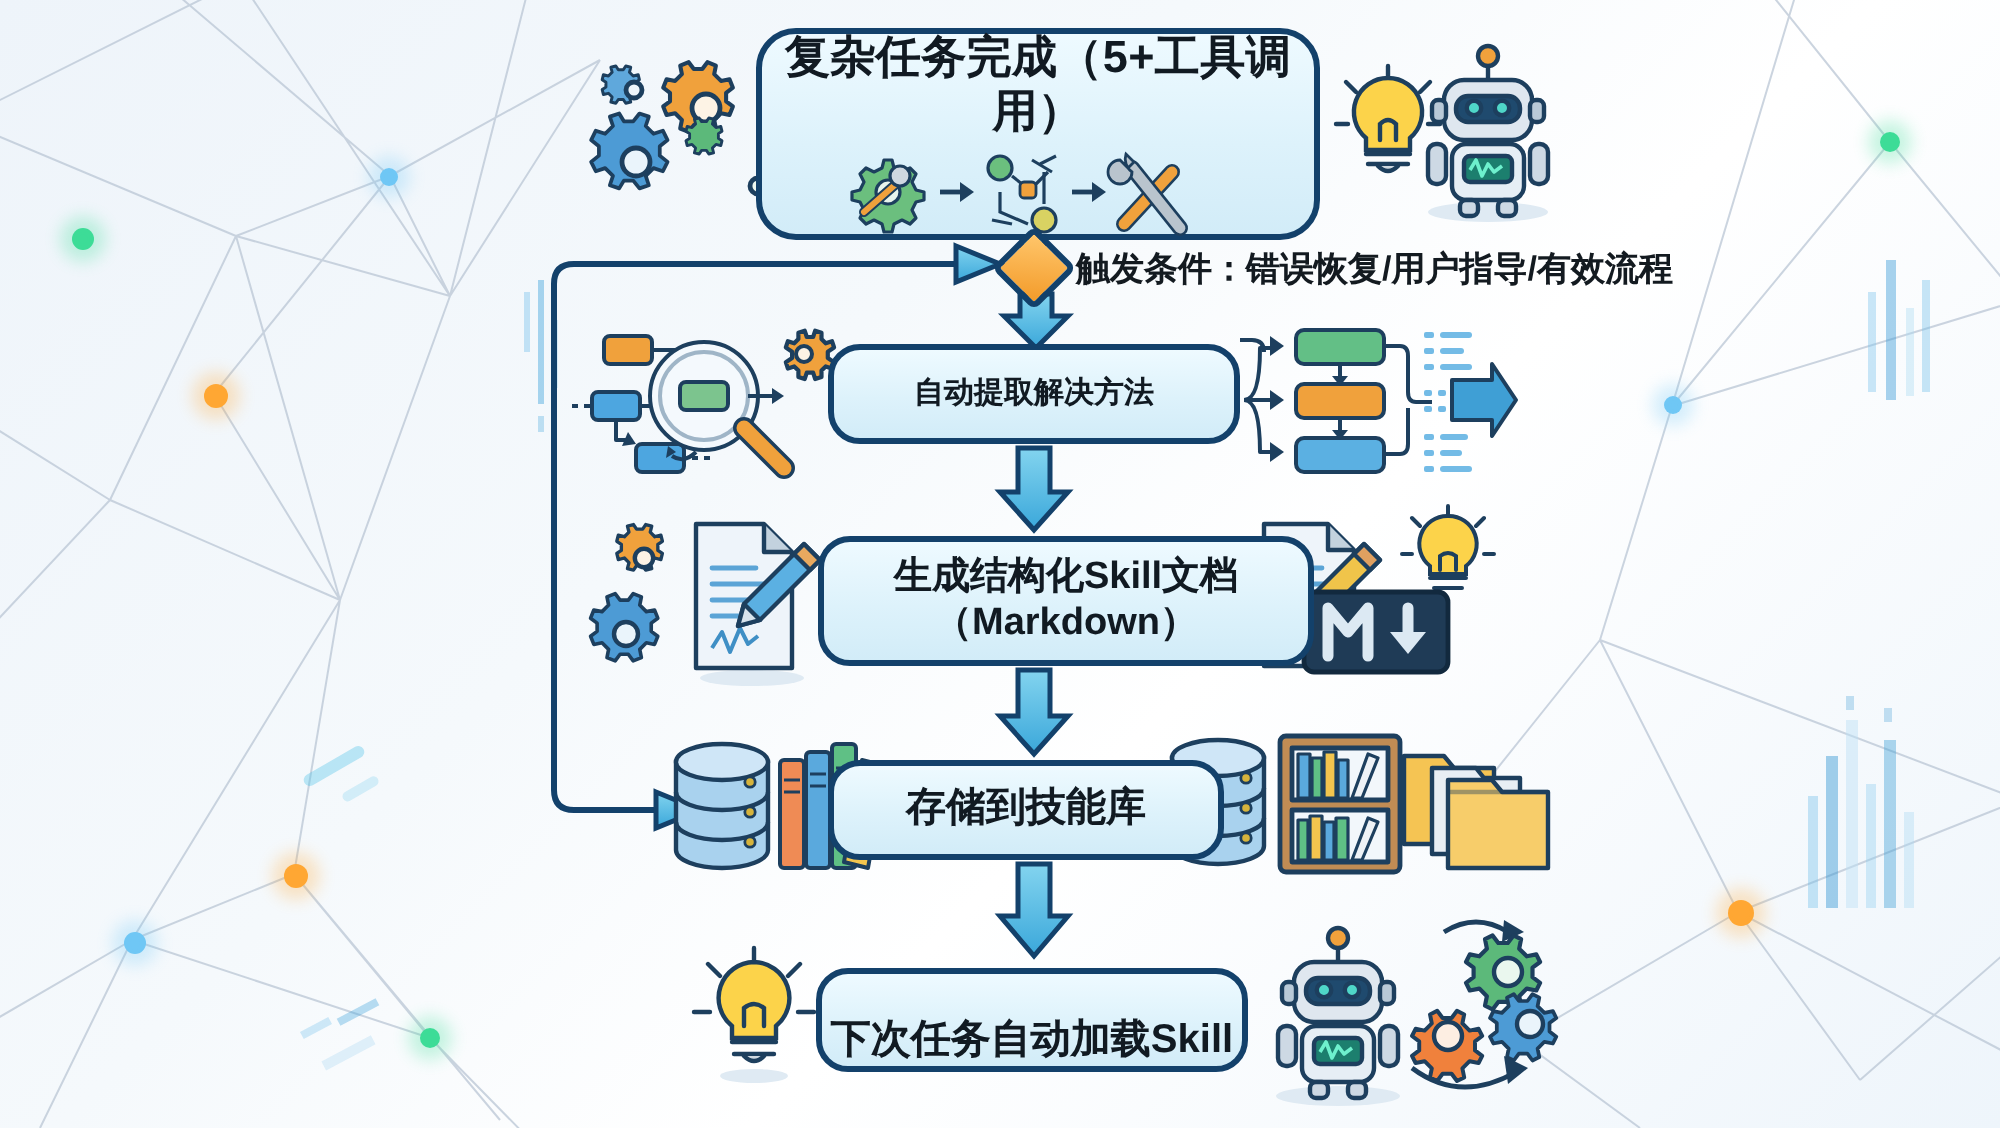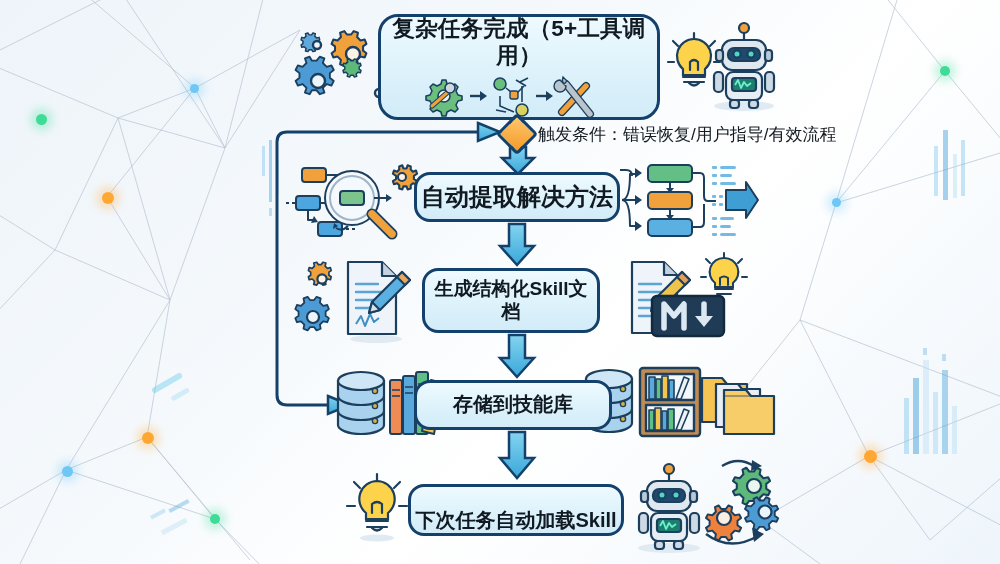--- a/index.html
+++ b/index.html
@@ -34,36 +34,36 @@
     display: flex; align-items: center; justify-content: center;
     flex-direction: column;
     color: #111a22;
     font-weight: bold;
     text-align: center;
     line-height: 1.18;
     z-index: 6;
   }
   #node-title { left: 378px; top: 14px; width: 282px; height: 106px; border-radius: 20px; }
   #node-title .title-text { font-size: 22.5px; letter-spacing: .2px; }
-  #node-extract { left: 414px; top: 172px; width: 206px; height: 50px; font-size: 24px; }
-  #node-generate { left: 422px; top: 268px; width: 178px; height: 65px; font-size: 19px; }
+  #node-extract { left: 414px; top: 172px; width: 206px; height: 50px; font-size: 15px; }
+  #node-generate { left: 409px; top: 268px; width: 248px; height: 65px; font-size: 19px; }
   #node-store    { left: 414px; top: 380px; width: 198px; height: 50px; font-size: 20px; }
   #node-load     { left: 408px; top: 484px; width: 216px; height: 52px; font-size: 20px; justify-content: flex-end; }
 
   .diamond {
     position: absolute; left: 502px; top: 119px; width: 30px; height: 30px;
     background: linear-gradient(140deg, #ffc66b, #f39b2a);
     border: 3px solid #13416b;
     transform: rotate(45deg);
     border-radius: 4px;
     z-index: 7;
   }
   .trigger-label {
     position: absolute; left: 538px; top: 123px;
-    font-size: 17px; font-weight: normal; color: #131a20;
+    font-size: 17px; font-weight: bold; color: #131a20;
     white-space: nowrap; z-index: 7;
   }
 
   
   .icon-holder { position: absolute; z-index: 5; }
   #ic-gears-top   { left: 296px; top: 22px;  width: 104px; height: 86px; }
   #ic-bulb-top    { left: 668px; top: 30px;  width: 52px;  height: 70px; }
   #ic-robot-top   { left: 706px; top: 22px;  width: 76px;  height: 90px; }
   #ic-magnify     { left: 286px; top: 156px; width: 132px; height: 92px; }
   #ic-branch      { left: 620px; top: 162px; width: 138px; height: 78px; }
@@ -236,20 +236,21 @@
 
   <div class="diamond"></div>
   <div class="trigger-label">触发条件：错误恢复/用户指导/有效流程</div>
 
   <div class="node-box" id="node-extract">
     <span>自动提取解决方法</span>
   </div>
 
   <div class="node-box" id="node-generate">
     <span>生成结构化Skill文档</span>
+    <span>（Markdown）</span>
   </div>
 
   <div class="node-box" id="node-store">
     <span>存储到技能库</span>
   </div>
 
   <div class="node-box" id="node-load">
     <span>下次任务自动加载Skill</span>
   </div>
 

